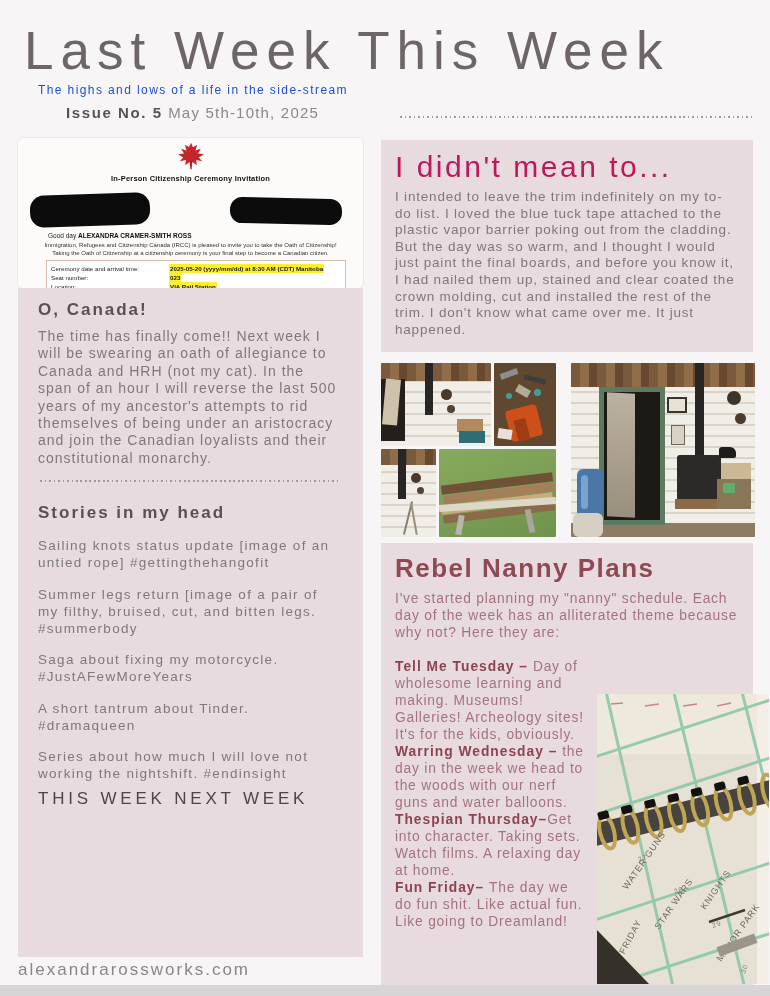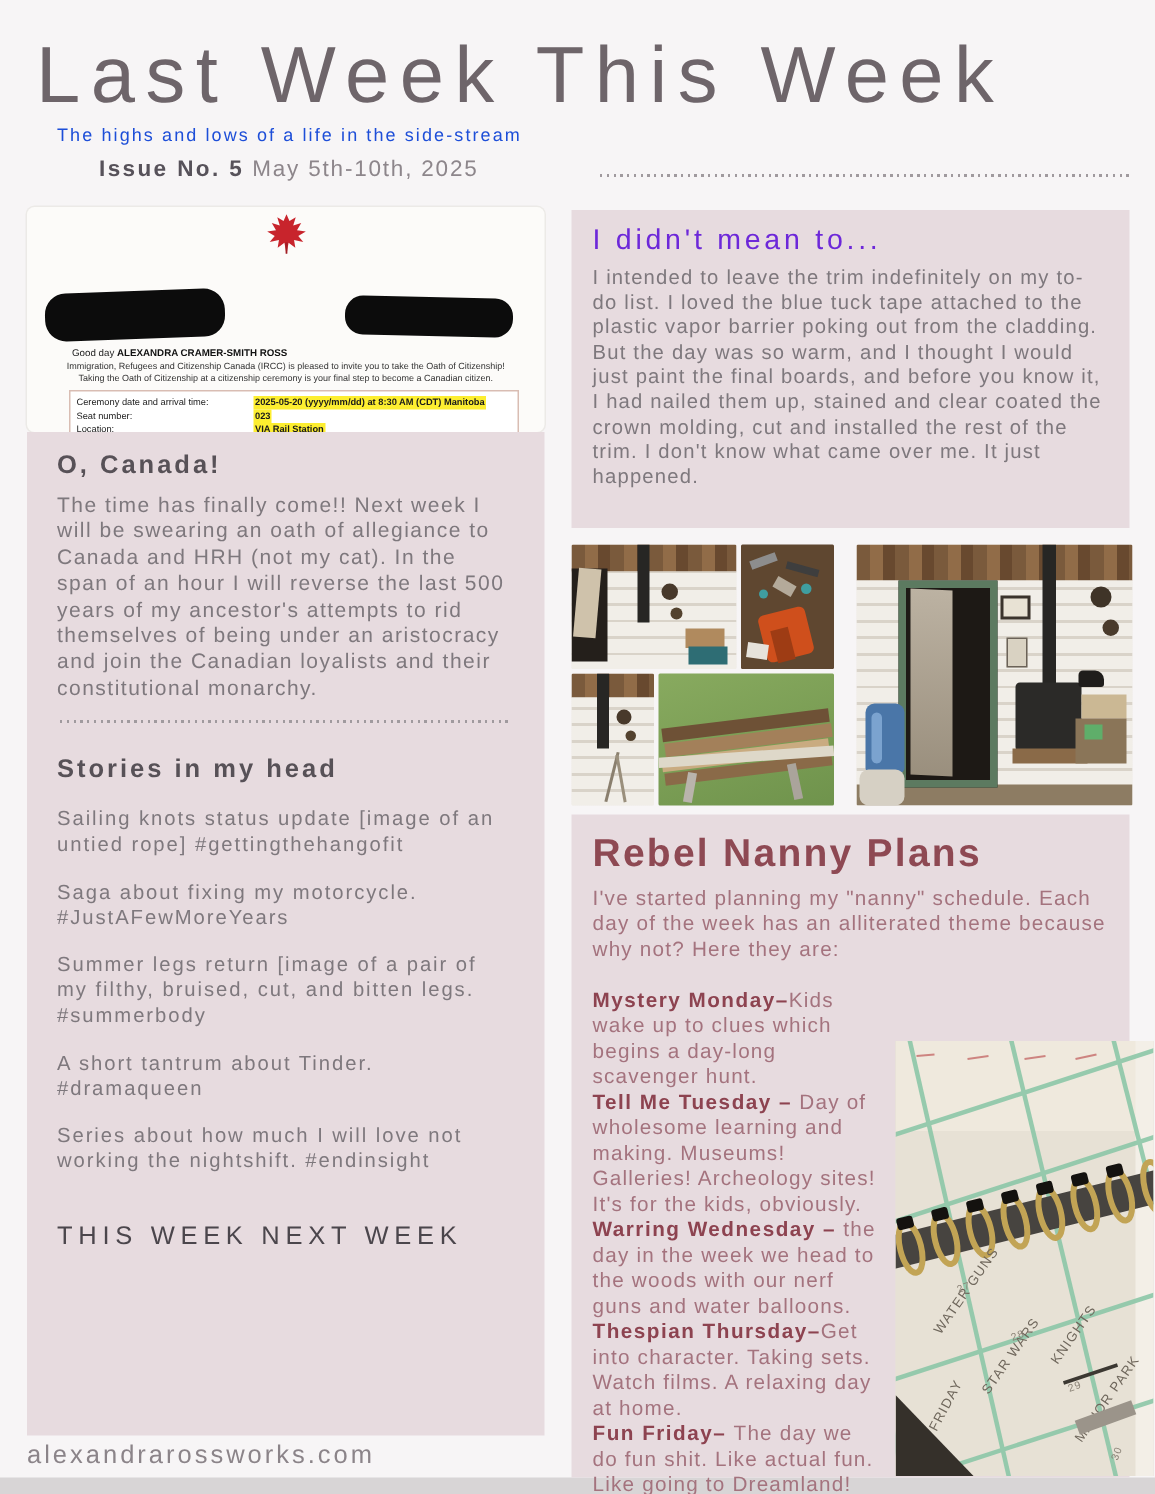--- a/index.html
+++ b/index.html
@@ -33,29 +33,29 @@
   .lrow .val { background:#fdee30; font-weight:bold; color:#1a1a1a; padding:0 1px; }
 
   
   .panel { background:#e7dbdf; }
   .left-panel { left:18px; top:288px; width:345px; height:669px; padding:12px 20px; overflow:hidden; }
   .h-left { font-size:17px; font-weight:bold; letter-spacing:2px; color:#575157; }
   .body-left { margin-top:8px; font-size:14px; line-height:17.4px; letter-spacing:1px; color:#7e787d; }
   .oc-dotted { margin:13px 2px 0 2px; }
   .h-stories { margin-top:21px; }
   .story { margin-top:14px; font-size:13.5px; line-height:17.2px; letter-spacing:1.3px; color:#7e787d; }
-  .h-tw { margin-top:32px; font-size:17px; font-weight:400; letter-spacing:3.8px; color:#4b464c; }
+  .h-tw { margin-top:7px; font-size:17px; font-weight:400; letter-spacing:3.8px; color:#4b464c; }
   .tw-body { margin-top:6px; font-size:13.5px; line-height:16.6px; letter-spacing:.8px; color:#56515a; }
 
   .site-url { left:18px; top:960px; font-size:17px; letter-spacing:2px; color:#8b8489; }
   .bottom-strip { left:0; top:985px; width:770px; height:11px; background:#d8d5d6; }
 
   
   .right-panel-1 { left:381px; top:140px; width:372px; height:212px; padding:10px 14px; }
-  .h-didnt { font-size:19px; font-weight:300; letter-spacing:2.5px; color:#6d28d9; }
+  .h-didnt { font-size:30px; font-weight:300; letter-spacing:2.5px; color:#be185d; }
   .didnt-body { margin-top:5px; font-size:13.5px; line-height:16.6px; letter-spacing:.8px; color:#7e787d; }
 
   
   .ph { position:absolute; overflow:hidden; border-radius:1px; }
   .phA { left:381px; top:363px; width:110px; height:83px; background:#efece6; }
   .phB { left:494px; top:363px; width:62px;  height:83px; background:#5f4730; }
   .phC { left:381px; top:449px; width:55px;  height:88px; background:#efece6; }
   .phD { left:439px; top:449px; width:117px; height:88px; background:linear-gradient(160deg,#88aa5f,#6f934c); }
   .phE { left:571px; top:363px; width:184px; height:174px; background:#efece6; }
   .wood { background:repeating-linear-gradient(90deg,#7a5a3c 0 9px,#916c48 9px 18px,#68492f 18px 26px); }
@@ -82,20 +82,21 @@
 <div class="abs issue-line">
   <b>Issue No. 5</b><span> May 5th-10th, 2025</span>
 </div>
 <div class="abs dotted hdr-dotted"></div>
 
 <div class="abs letter">
   <svg class="abs leaf" viewBox="0 0 100 100">
     <path d="M50 3 L57 19 L72 10 L66 30 L85 24 L75 41 L96 44 L78 55 L90 69 L68 64 L71 83 L55 71 L50 97 L45 71 L29 83 L32 64 L10 69 L22 55 L4 44 L25 41 L15 24 L34 30 L28 10 L43 19 Z" fill="#c8242c"></path>
     <path d="M47 70 L53 70 L52 97 L48 97 Z" fill="#a11d24"></path>
   </svg>
+  <div class="abs letter-title">In-Person Citizenship Ceremony Invitation</div>
   <div class="abs redact redact1"></div>
   <div class="abs redact redact2"></div>
   <div class="abs letter-greet">
     <span>Good day </span><b>ALEXANDRA CRAMER-SMITH ROSS</b>
   </div>
   <div class="abs letter-p">
     <div>Immigration, Refugees and Citizenship Canada (IRCC) is pleased to invite you to take the Oath of Citizenship!</div>
     <div>Taking the Oath of Citizenship at a citizenship ceremony is your final step to become a Canadian citizen.</div>
   </div>
   <div class="abs letter-table">
@@ -116,22 +117,22 @@
 
 <div class="abs bottom-strip"></div>
 
 <div class="abs panel left-panel">
   <div class="h-left">O, Canada!</div>
   <div class="body-left">The time has finally come!! Next week I will be swearing an oath of allegiance to Canada and HRH (not my cat). In the span of an hour I will reverse the last 500 years of my ancestor's attempts to rid themselves of being under an aristocracy and join the Canadian loyalists and their constitutional monarchy.</div>
   <div class="dotted oc-dotted"></div>
 
   <div class="h-left h-stories">Stories in my head</div>
   <p class="story">Sailing knots status update [image of an untied rope] #gettingthehangofit</p>
+  <p class="story">Summer legs return [image of a pair of my filthy, bruised, cut, and bitten legs. #summerbody</p>
   <p class="story">Saga about fixing my motorcycle. #JustAFewMoreYears</p>
-  <p class="story">Summer legs return [image of a pair of my filthy, bruised, cut, and bitten legs. #summerbody</p>
   <p class="story">A short tantrum about Tinder. #dramaqueen</p>
   <p class="story">Series about how much I will love not working the nightshift. #endinsight</p>
 
   <div class="h-tw">THIS WEEK NEXT WEEK</div>
 </div>
 
 <div class="abs site-url">alexandrarossworks.com</div>
 
 <div class="abs panel right-panel-1">
   <div class="h-didnt">I didn't mean to...</div>
@@ -263,19 +264,18 @@
           <text x="78" y="200" transform="rotate(-20 78 200)">28</text>
           <text x="116" y="234" transform="rotate(-20 116 234)">29</text>
           <text x="148" y="280" transform="rotate(-70 148 280)">30</text>
         </g>
         <path d="M0 236 L0 290 L52 290 Z" fill="#35302a"></path>
         <rect x="120" y="246" width="40" height="10" transform="rotate(-20 140 251)" fill="#9b948a"></rect>
         <line x1="112" y1="228" x2="148" y2="216" stroke="#3c3832" stroke-width="2.5"></line>
       </svg>
     </div>
 
-    <p><b>Mystery Monday–</b><span>Kids wake up to clues which begins a day-long scavenger hunt.</span></p>
     <p><b>Tell Me Tuesday – </b><span>Day of wholesome learning and making. Museums! Galleries! Archeology sites! It's for the kids, obviously.</span></p>
     <p><b>Warring Wednesday – </b><span>the day in the week we head to the woods with our nerf guns and water balloons.</span></p>
     <p><b>Thespian Thursday–</b><span>Get into character. Taking sets. Watch films. A relaxing day at home.</span></p>
     <p><b>Fun Friday– </b><span>The day we do fun shit. Like actual fun. Like going to Dreamland!</span></p>
   </div>
 </div>
 
 </body></html>

